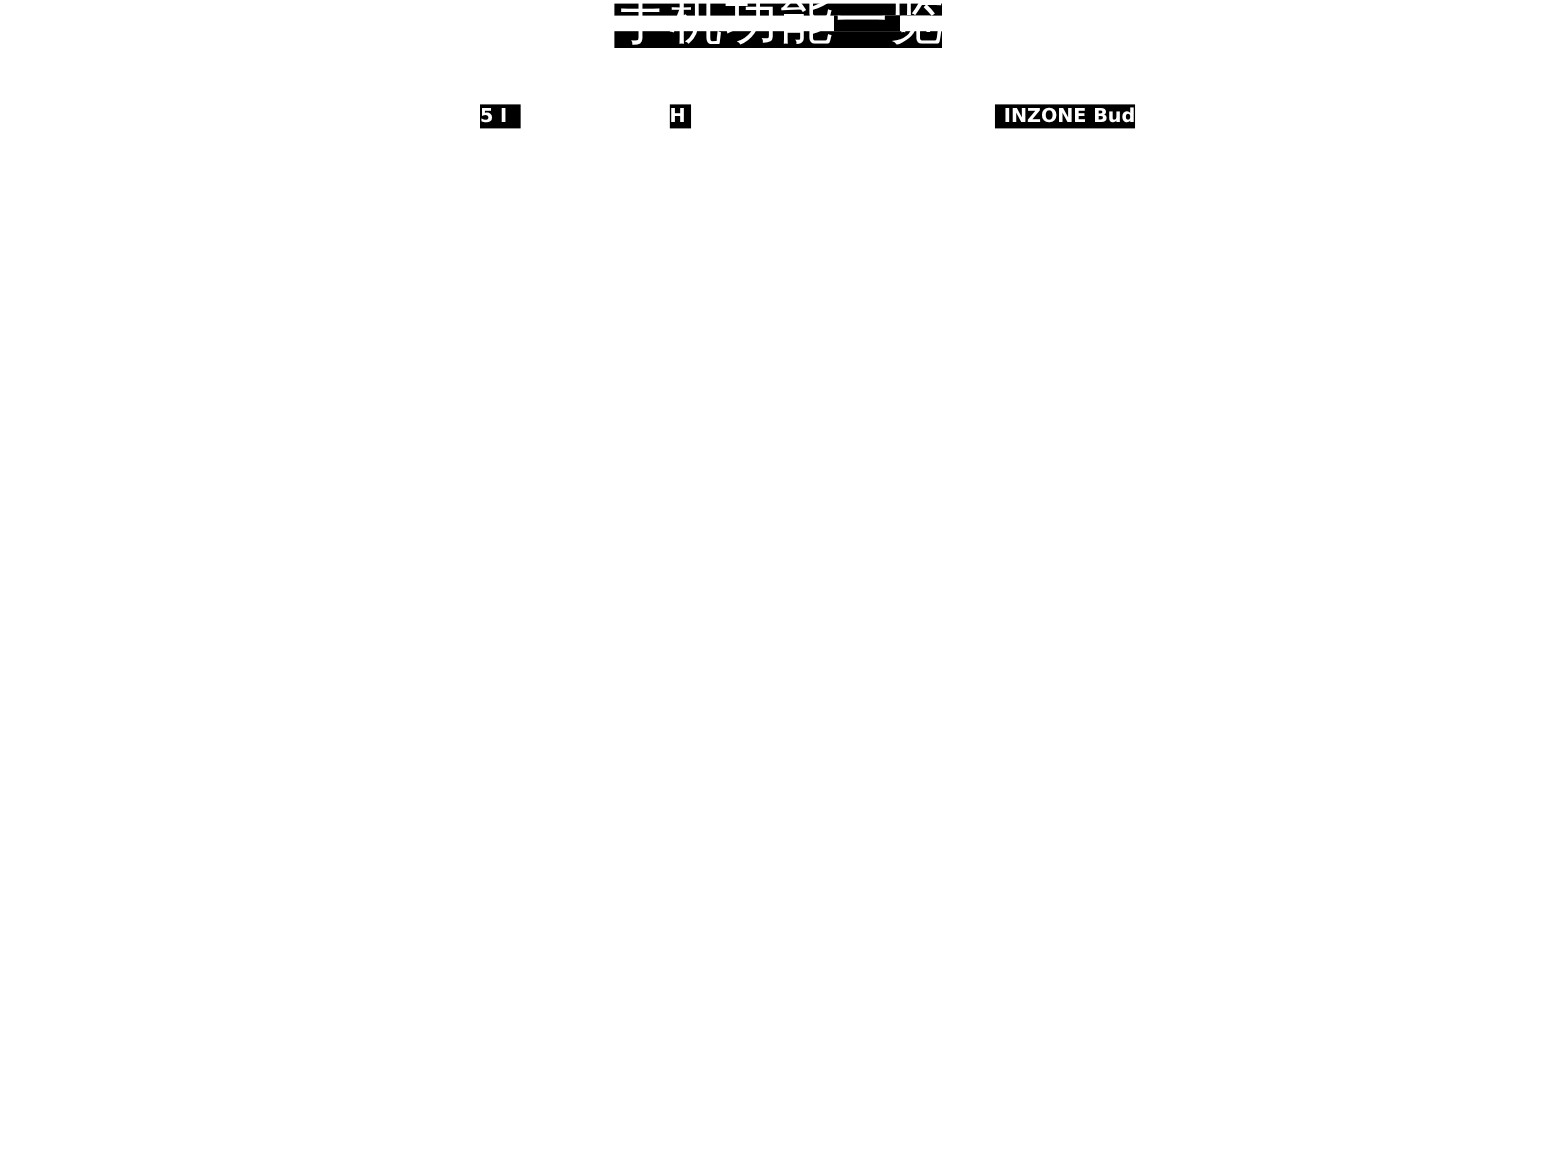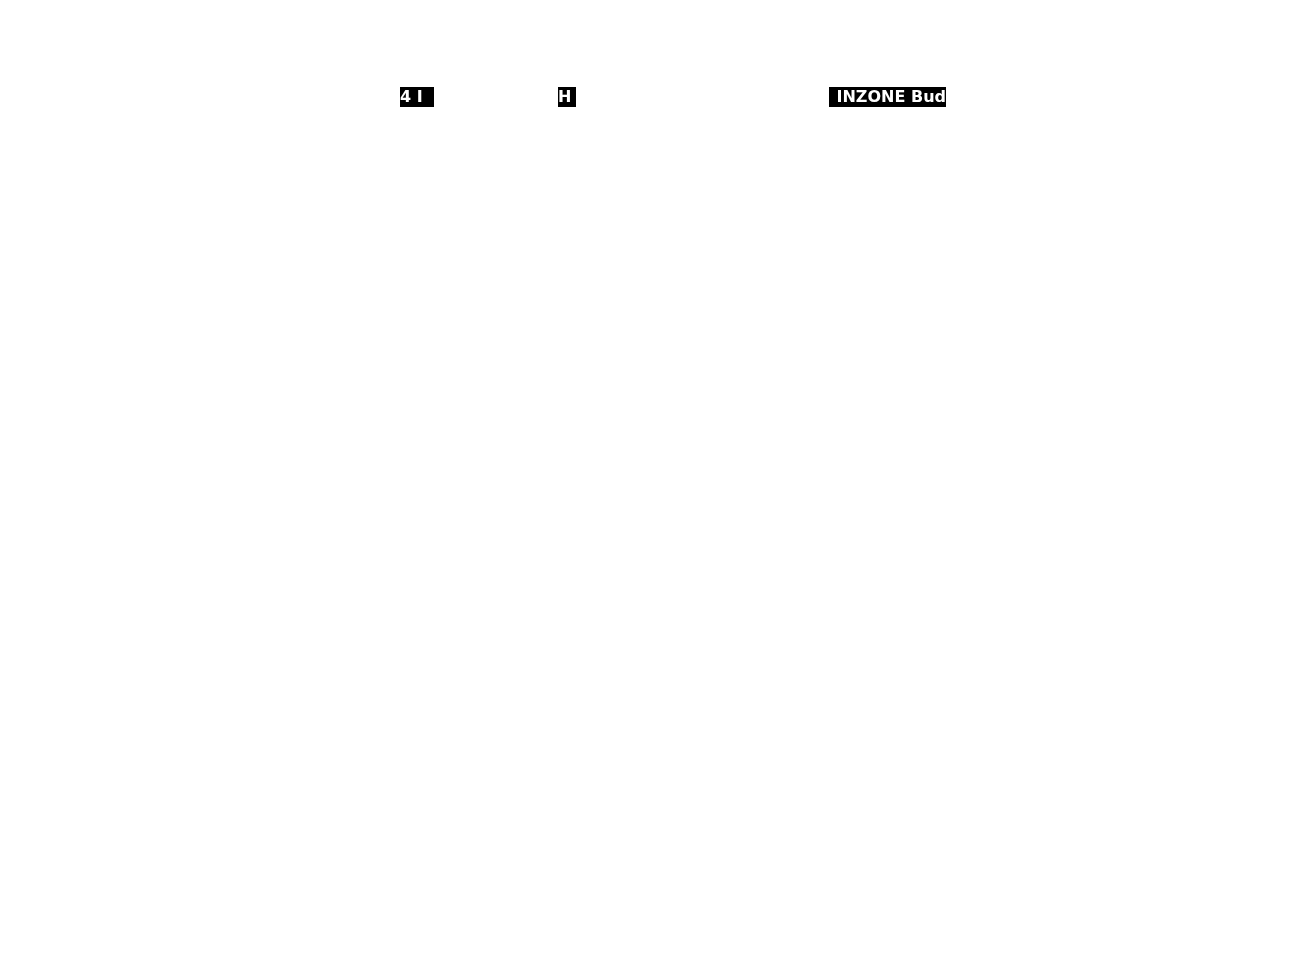--- a/index.html
+++ b/index.html
@@ -89,25 +89,31 @@
     .tab-2 { left: 558px; width: 18px; }
     .tab-2 .bg { left: 0; width: 18px; }
     .tab-3 { left: 829px; width: 117px; text-align: right; }
     .tab-3 .bg { left: 0; width: 117px; }
   </style>
 </head>
 <body>
 
 <div class="page">
 
+  <div class="title-wrap">
+    <div class="title-bar-top"></div>
+    <div class="title-bar-gap"></div>
+    <div class="title-bar-bottom"></div>
+    <div class="title-text">手机功能一览</div>
+  </div>
 
   <div class="tabs">
     <div class="tab tab-1">
       <div class="bg"></div>
-      <span class="txt">4 I</span>
+      <span class="txt">5 I</span>
     </div>
     <div class="tab tab-2">
       <div class="bg"></div>
       <span class="txt">H</span>
     </div>
     <div class="tab tab-3">
       <div class="bg"></div>
       <span class="txt">INZONE Bud</span>
     </div>
   </div>

